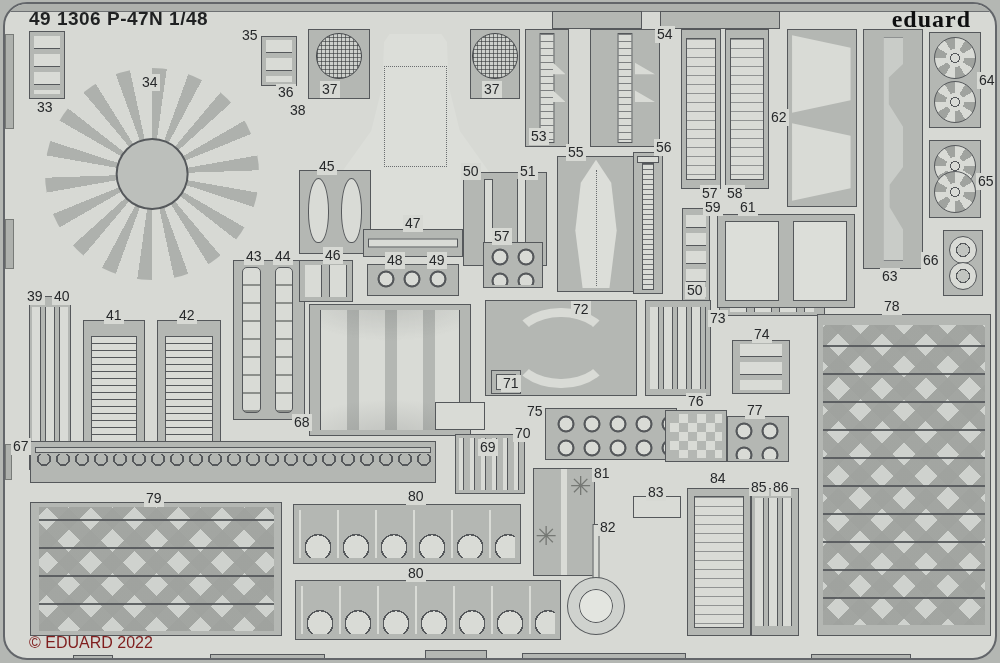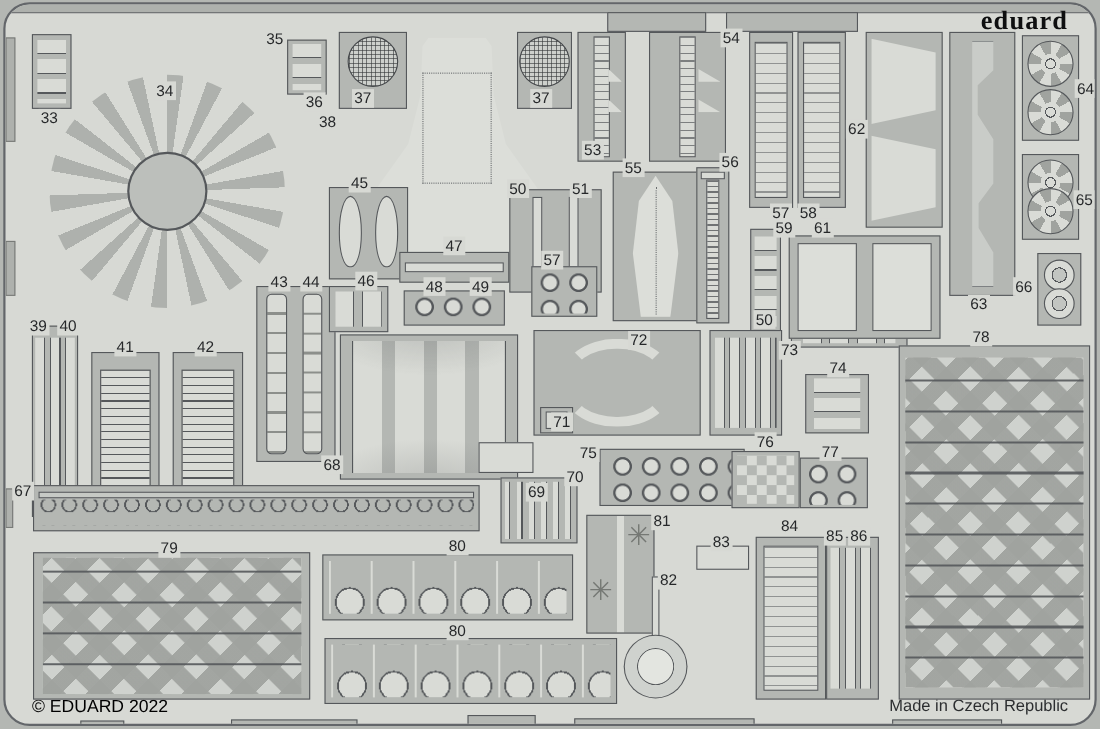--- a/index.html
+++ b/index.html
@@ -2,21 +2,21 @@
 <html><head>
 <meta charset="utf-8">
 <style>
   html,body{margin:0;padding:0;background:#b4b7b3;font-family:"Liberation Sans",sans-serif;}
   .stage{position:relative;width:1000px;height:663px;overflow:hidden;background:#b4b7b3;}
   .sheet{position:absolute;left:3px;top:2px;right:3px;bottom:3px;background:#d7d9d4;
          border:2px solid #63666a;border-radius:24px;overflow:hidden;}
   .edge-top{position:absolute;left:0;top:0;width:100%;height:7px;background:#aeb1ad;border-bottom:1px solid #6d7072;}
   .title{position:absolute;left:24px;top:4px;font-size:19px;font-weight:bold;color:#1f2122;letter-spacing:.5px;}
   .brand{position:absolute;right:24px;top:2px;font-family:"Liberation Serif",serif;font-weight:bold;font-size:24px;color:#0e0f10;letter-spacing:1px;}
-  .copyright{position:absolute;left:24px;bottom:6px;font-size:16px;color:#000000;}
+  .copyright{position:absolute;left:24px;bottom:6px;font-size:16px;color:#7f1d1d;}
   .madein{position:absolute;right:24px;bottom:8px;font-size:15px;color:#2c2e30;}
 
   .part-num{position:absolute;font-size:14px;color:#26282a;background:#d7d9d4;padding:0 2px;line-height:17px;z-index:5;}
 
   .panel{position:absolute;background:#b4b7b3;border:1px solid #55585b;box-sizing:border-box;z-index:2;}
   .panel::before,.panel::after{box-sizing:border-box;}
 
   .k-bare{background:#b4b7b3;}
   .k-edge{background:#aeb1ad;border:1px solid #787b78;z-index:1;}
   .k-light{background:#d9dbd6;}
@@ -120,23 +120,23 @@
   .k-ringpart::after{content:"";position:absolute;left:50%;bottom:2px;transform:translateX(-50%);width:56px;height:56px;
     border-radius:50%;border:11px solid #cfd2ce;background:#e3e5e0;
     box-shadow:0 0 0 1px #55585b, inset 0 0 0 1px #55585b;}
 </style>
 </head>
 <body>
 
 <div class="stage">
   <div class="sheet" id="sheet">
     <div class="edge-top"></div>
+    <div class="title">49 1306 P-47N 1/48</div>
     <div class="brand">eduard</div>
     <div class="copyright">© EDUARD 2022</div>
-    <div class="madein">Made in Czech Republic</div>
   <div class="panel k-clamps" style="left: 24px; top: 27px; width: 36px; height: 68px;"></div>
       <div class="panel k-fan" style="left: 40px; top: 64px; width: 214px; height: 212px;"></div>
       <div class="panel k-clamps" style="left: 256px; top: 32px; width: 36px; height: 50px;"></div>
       <div class="panel k-cowl" style="left: 318px; top: 30px; width: 185px; height: 202px;"></div>
       <div class="panel k-mesh1" style="left: 303px; top: 25px; width: 62px; height: 70px;"></div>
       <div class="panel k-mesh1" style="left: 465px; top: 25px; width: 50px; height: 70px;"></div>
       <div class="panel k-vstrips" style="left: 24px; top: 292px; width: 42px; height: 174px;"></div>
       <div class="panel k-louvers" style="left: 78px; top: 316px; width: 62px; height: 150px;"></div>
       <div class="panel k-louvers" style="left: 152px; top: 316px; width: 64px; height: 150px;"></div>
       <div class="panel k-belts2" style="left: 228px; top: 256px; width: 72px; height: 160px;"></div>

